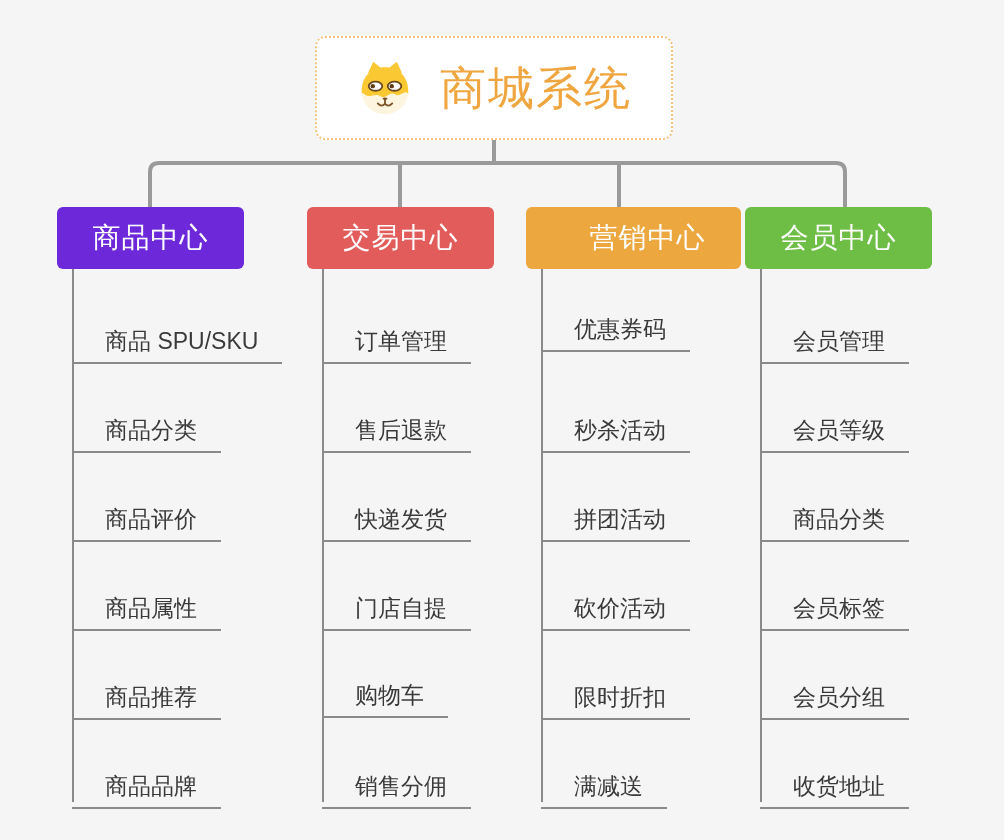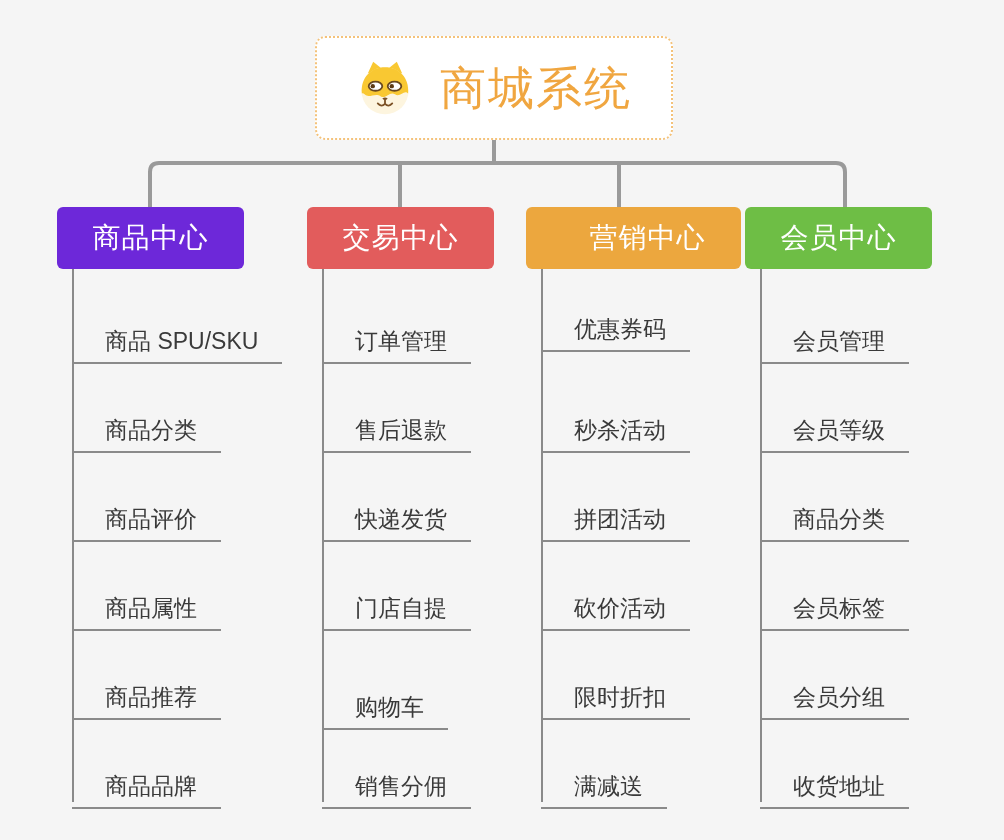--- a/index.html
+++ b/index.html
@@ -112,21 +112,21 @@
         </div>
         <div class="item" style="top: 135px;">
           <span>售后退款</span>
         </div>
         <div class="item" style="top: 224px;">
           <span>快递发货</span>
         </div>
         <div class="item" style="top: 313px;">
           <span>门店自提</span>
         </div>
-        <div class="item" style="top: 412px;">
+        <div class="item" style="top: 400px;">
           <span>购物车</span>
         </div>
         <div class="item" style="top: 491px;">
           <span>销售分佣</span>
         </div>
       </div>
       <div class="bbox" style="left: 526px; background: rgb(236, 167, 62); padding-left: 28px;">
         <span>营销中心</span>
       </div>
       <div class="col" style="left: 541px;">

